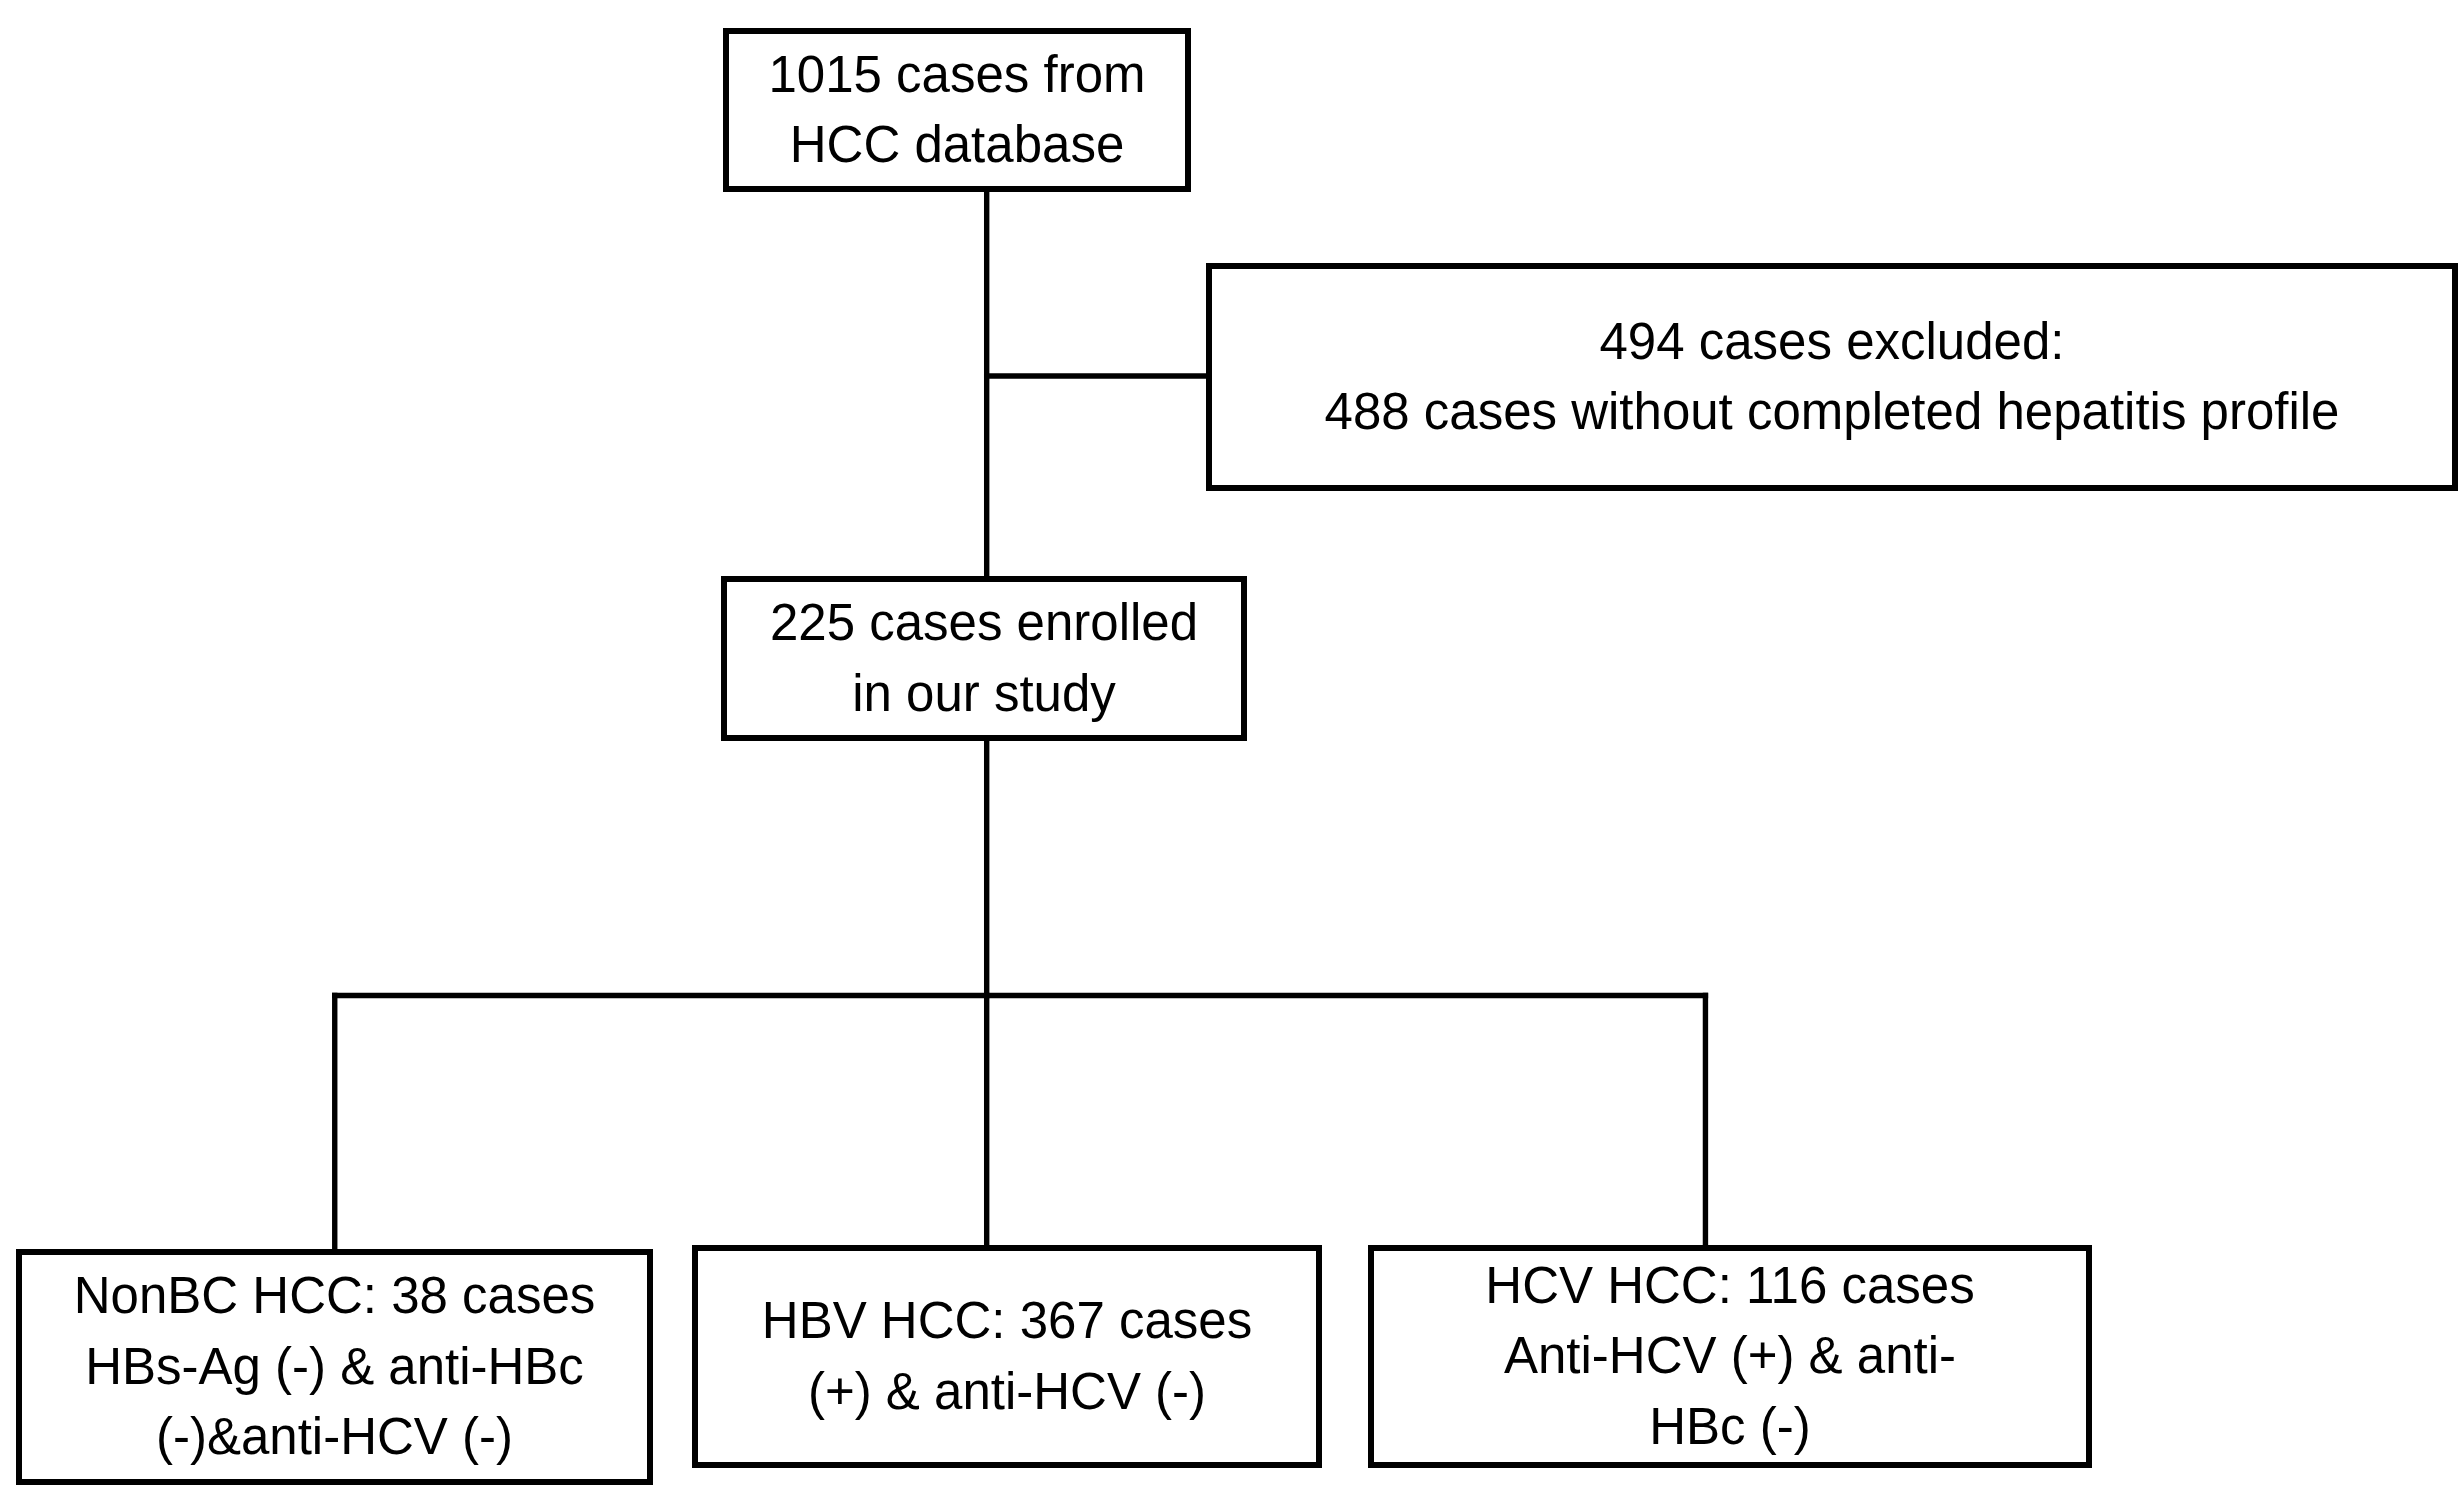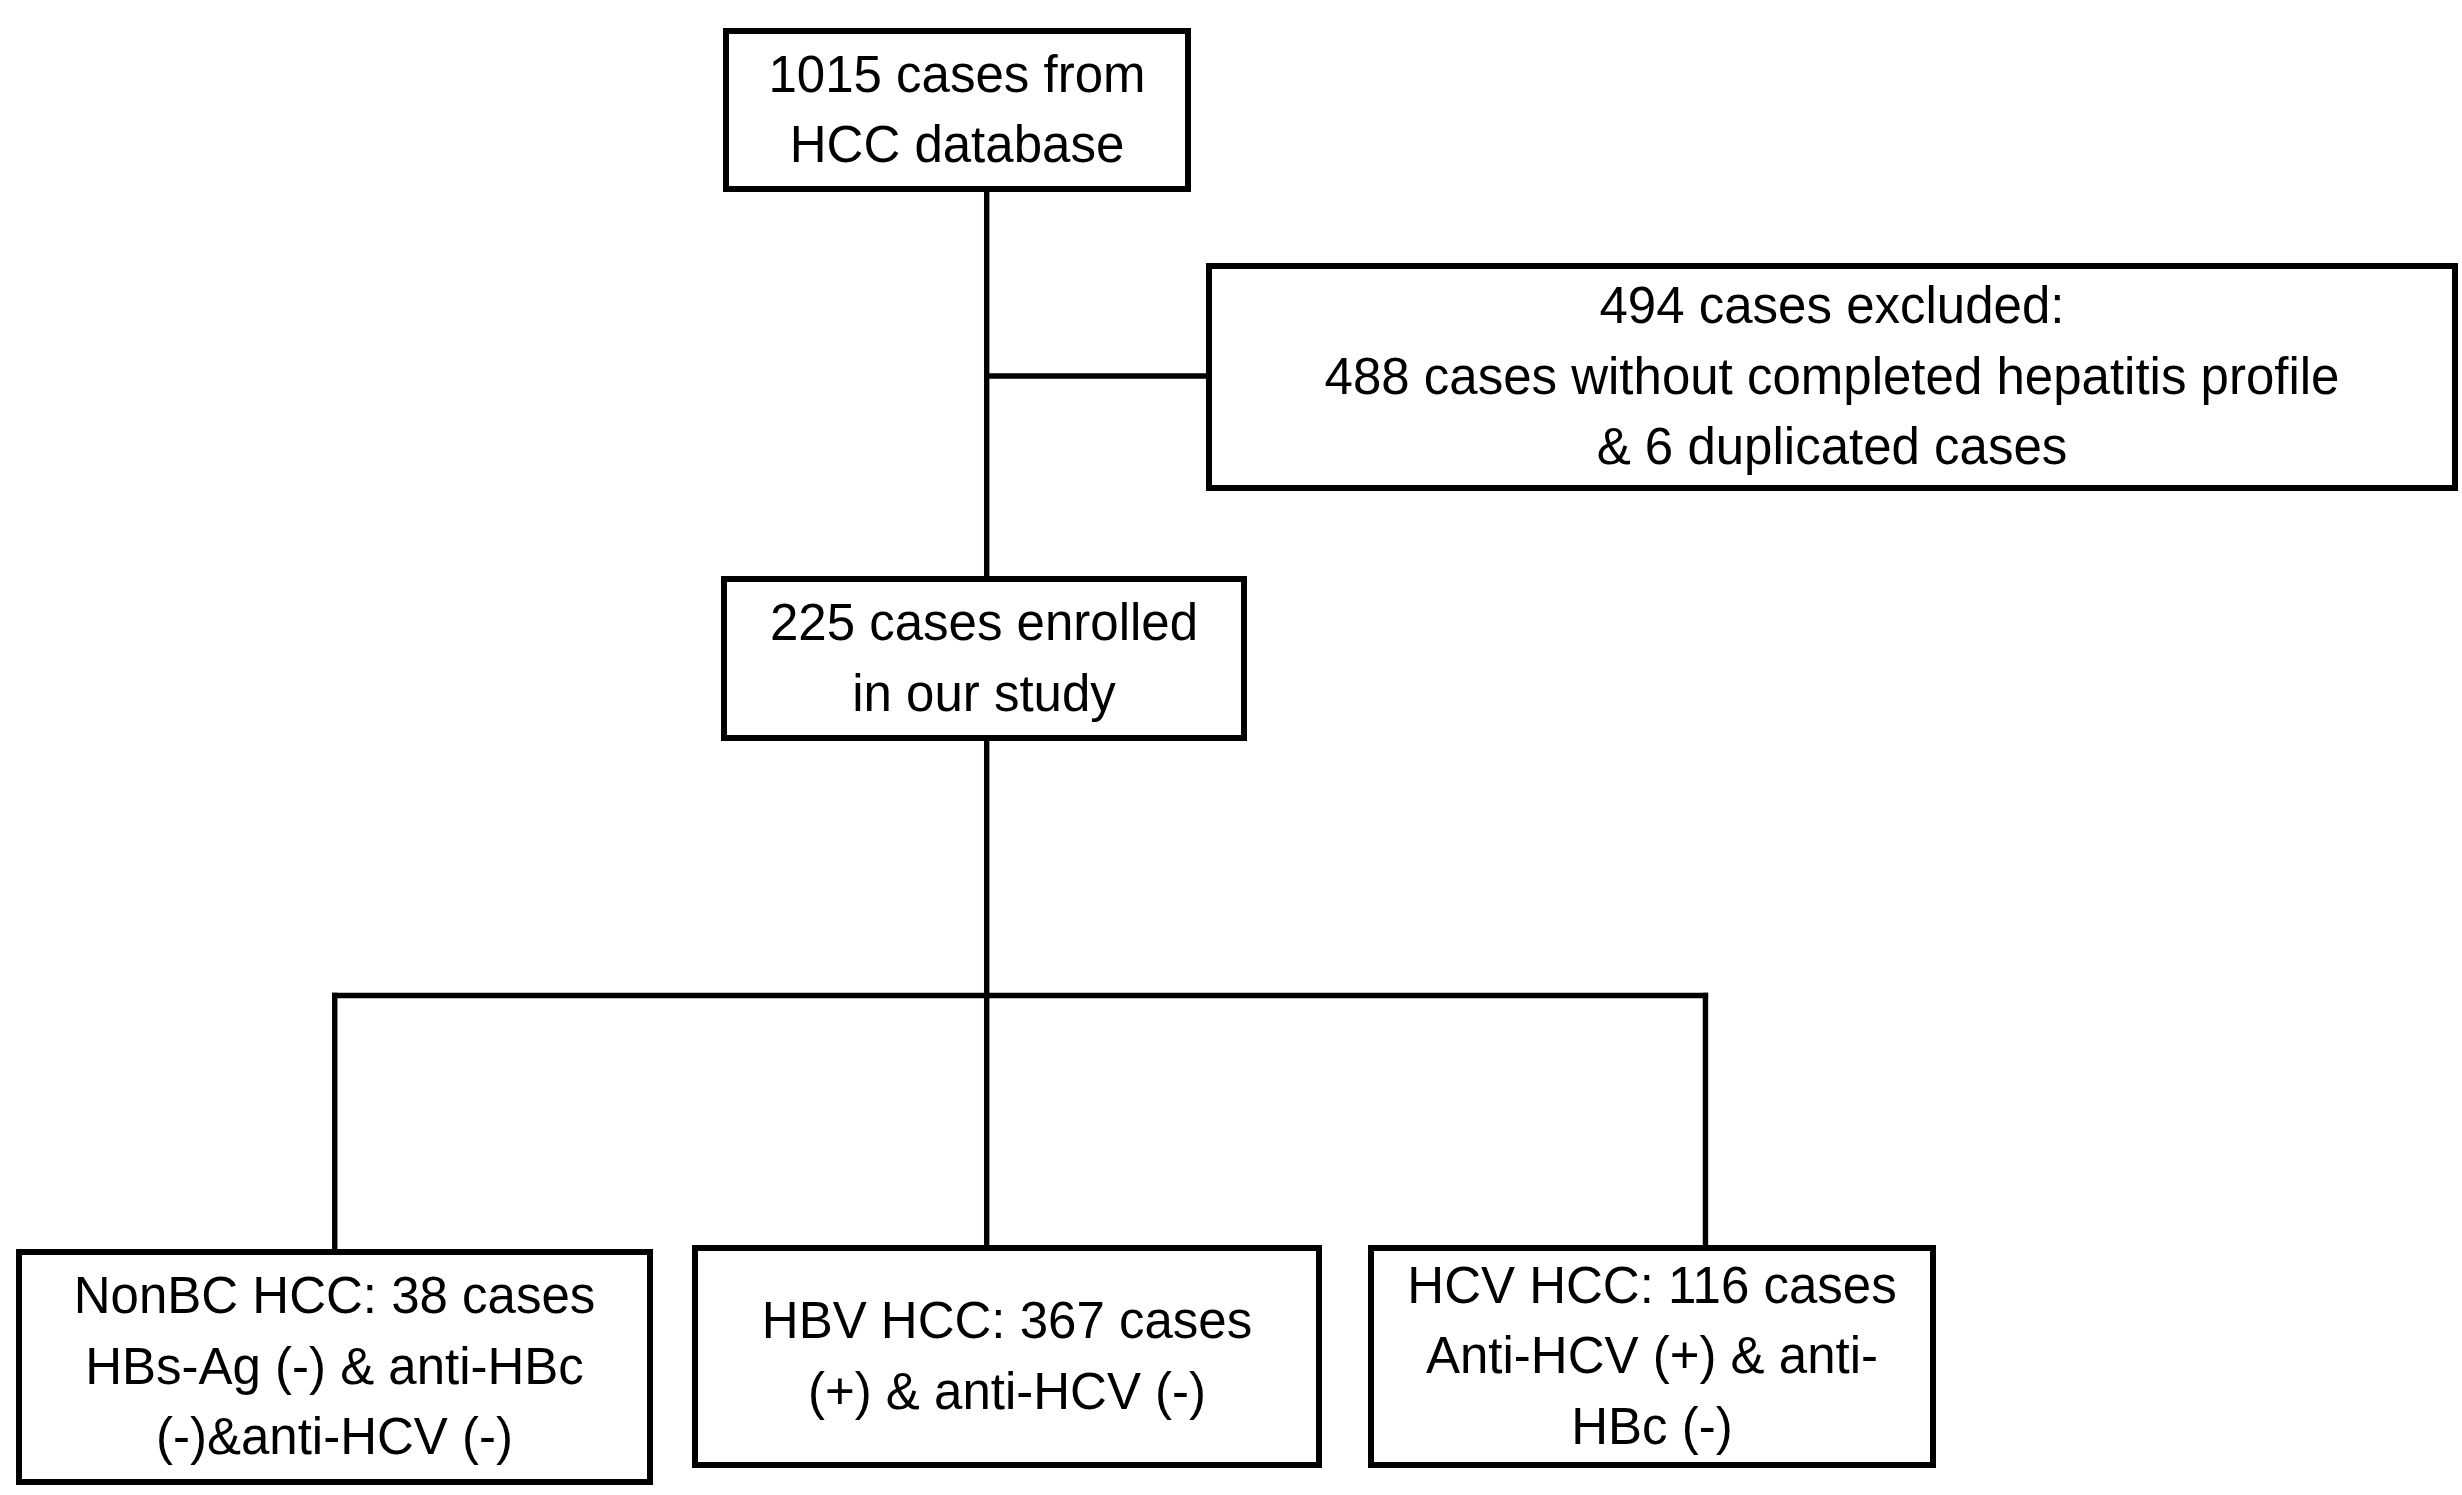--- a/index.html
+++ b/index.html
@@ -38,21 +38,21 @@
     text-align: center;
     font-size: 51px;
     line-height: 1.38;
     white-space: nowrap;
   }
   .box-source   { left: 723px; top: 28px;   width: 468px;  height: 164px; }
   .box-excluded { left: 1206px; top: 263px;  width: 1252px; height: 228px; }
   .box-enrolled { left: 721px; top: 576px;  width: 526px;  height: 165px; }
   .box-nonbc    { left: 16px;   top: 1249px; width: 637px;  height: 236px; }
   .box-hbv      { left: 692px; top: 1245px; width: 630px;  height: 223px; }
-  .box-hcv      { left: 1368px; top: 1245px; width: 568px;  height: 223px; justify-content: space-between; }
+  .box-hcv      { left: 1368px; top: 1245px; width: 724px;  height: 223px; justify-content: space-between; }
 </style>
 </head>
 <body>
 
 <div class="canvas">
 
   <svg class="connector-layer" viewBox="0 0 3648 2215" xmlns="http://www.w3.org/2000/svg">
     <line x1="1462" y1="280" x2="1462" y2="858"></line>
     <line x1="1458" y1="557" x2="1792" y2="557"></line>
     <line x1="1462" y1="1092" x2="1462" y2="1479"></line>
@@ -63,21 +63,20 @@
   </svg>
 
   <div class="box box-source">
     <div>1015 cases from</div>
     <div>HCC database</div>
   </div>
 
   <div class="box box-excluded">
     <div>494 cases excluded:</div>
     <div>488 cases without completed hepatitis profile</div>
-    <div>&amp; 6 duplicated cases</div>
   </div>
 
   <div class="box box-enrolled">
     <div>225 cases enrolled</div>
     <div>in our study</div>
   </div>
 
   <div class="box box-nonbc">
     <div>NonBC HCC: 38 cases</div>
     <div>HBs-Ag (-) &amp; anti-HBc</div>

